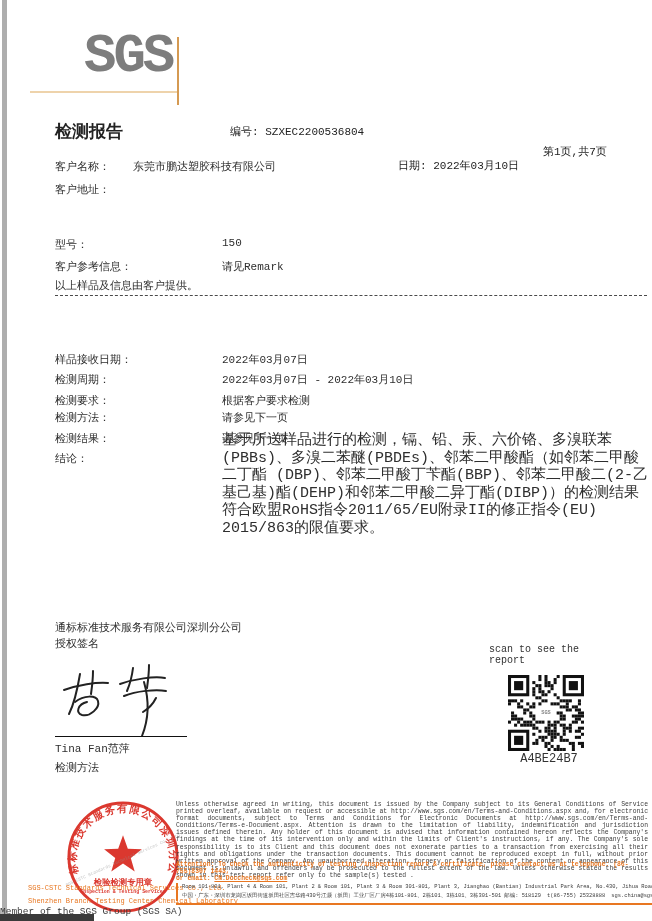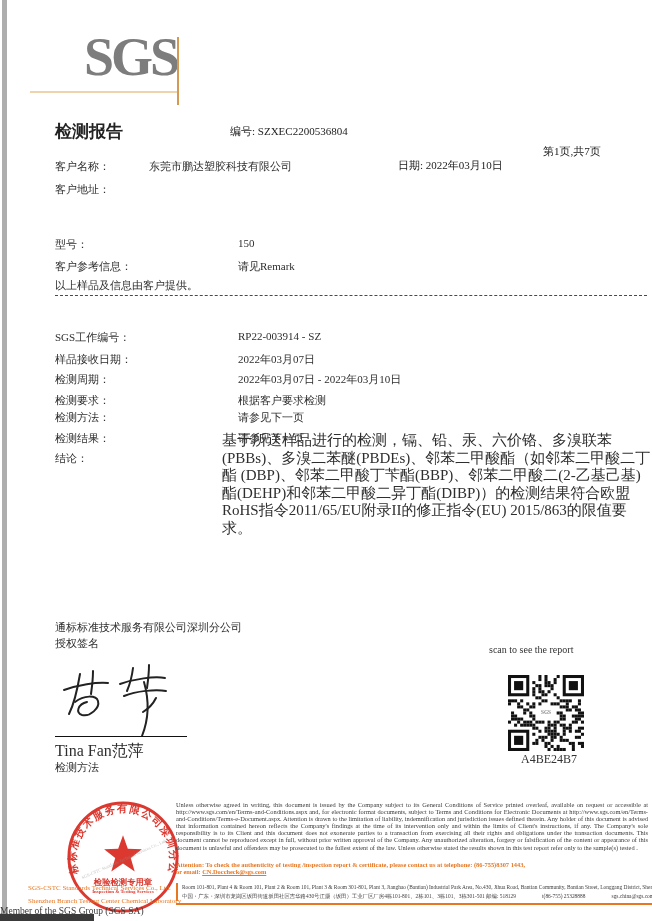--- a/index.html
+++ b/index.html
@@ -1,50 +1,50 @@
 <!DOCTYPE html>
 <html><head>
 <meta charset="utf-8">
 <style>
   html,body{margin:0;padding:0;background:#e8e8e8;}
   .page{
     position:relative;width:652px;height:921px;background:#ffffff;
-    font-family:Liberation Serif, serif;color:#2e2e2e;
+    font-family:Liberation Mono, monospace;color:#2e2e2e;
     overflow:hidden;margin:0 auto;
   }
   .scan-edge{position:absolute;left:2px;top:0;width:5px;height:921px;background:#aeaeae;}
   .scan-corner{position:absolute;left:0;top:914px;width:94px;height:7px;background:#3a3a3a;}
 
   
   .logo-text{position:absolute;left:84px;top:30px;font-size:54px;font-weight:bold;
     color:#7d7d7d;letter-spacing:-3px;line-height:1;}
   .logo-hline{position:absolute;left:30px;top:91px;width:148px;height:2px;background:#eed3ab;}
   .logo-vline{position:absolute;left:177px;top:37px;width:2px;height:68px;background:#d59a52;}
 
   
   .title{position:absolute;left:55px;top:120px;font-size:17px;font-weight:bold;color:#222;}
   .hmeta{position:absolute;top:124px;font-size:11px;color:#222;}
   .h-no{left:230px;} .h-date{left:398px;margin-top:34px;} .h-page{left:543px;margin-top:20px;}
 
-  .frow{position:absolute;left:55px;display:flex;font-size:11px;color:#2e2e2e;white-space:nowrap;gap:16px;}
+  .frow{position:absolute;left:55px;display:flex;font-size:11px;color:#2e2e2e;white-space:nowrap;}
   .frow .lbl{width:78px;flex-shrink:0;}
   .frow.w2 .lbl{width:167px;}
   .note{position:absolute;left:55px;font-size:11px;}
   .dashline{position:absolute;left:55px;top:295px;width:592px;border-top:1.5px dashed #4a4a4a;}
 
   .concl-lbl{position:absolute;left:55px;top:451px;font-size:11px;}
   .concl-txt{position:absolute;left:222px;top:432px;width:430px;font-size:15px;
     line-height:17.5px;color:#2e2e2e;}
 
   
   .sig-company{position:absolute;left:55px;top:620px;font-size:11px;}
   .sig-auth{position:absolute;left:55px;top:636px;font-size:11px;}
   .sig-svg{position:absolute;left:60px;top:660px;}
   .sig-line{position:absolute;left:55px;top:736px;width:132px;border-top:1.5px solid #111;}
-  .sig-name{position:absolute;left:55px;top:741px;font-size:16px;text-align:center;}
+  .sig-name{position:absolute;left:55px;top:741px;font-size:11px;text-align:center;}
   .sig-role{position:absolute;left:55px;top:760px;font-size:11px;}
 
   
   .qr-caption{position:absolute;left:489px;top:644px;width:120px;
     font-size:10px;color:#333;}
   .qr-box{position:absolute;left:508px;top:675px;width:76px;height:76px;}
   .qr-code-text{position:absolute;left:489px;top:752px;width:120px;text-align:center;
     font-size:12px;color:#333;}
 
   
@@ -94,24 +94,20 @@
     <span>150</span>
   </div>
   <div class="frow w2" style="top:259px">
     <span class="lbl">客户参考信息：</span>
     <span>请见Remark</span>
   </div>
   <div class="note" style="top:278px">以上样品及信息由客户提供。</div>
 
   <div class="dashline"></div>
 
-  <div class="frow w2" style="top:330px">
-    <span class="lbl">SGS工作编号：</span>
-    <span>RP22-003914 - SZ</span>
-  </div>
   <div class="frow w2" style="top:352px">
     <span class="lbl">样品接收日期：</span>
     <span>2022年03月07日</span>
   </div>
   <div class="frow w2" style="top:372px">
     <span class="lbl">检测周期：</span>
     <span>2022年03月07日 - 2022年03月10日</span>
   </div>
   <div class="frow w2" style="top:393px">
     <span class="lbl">检测要求：</span>

